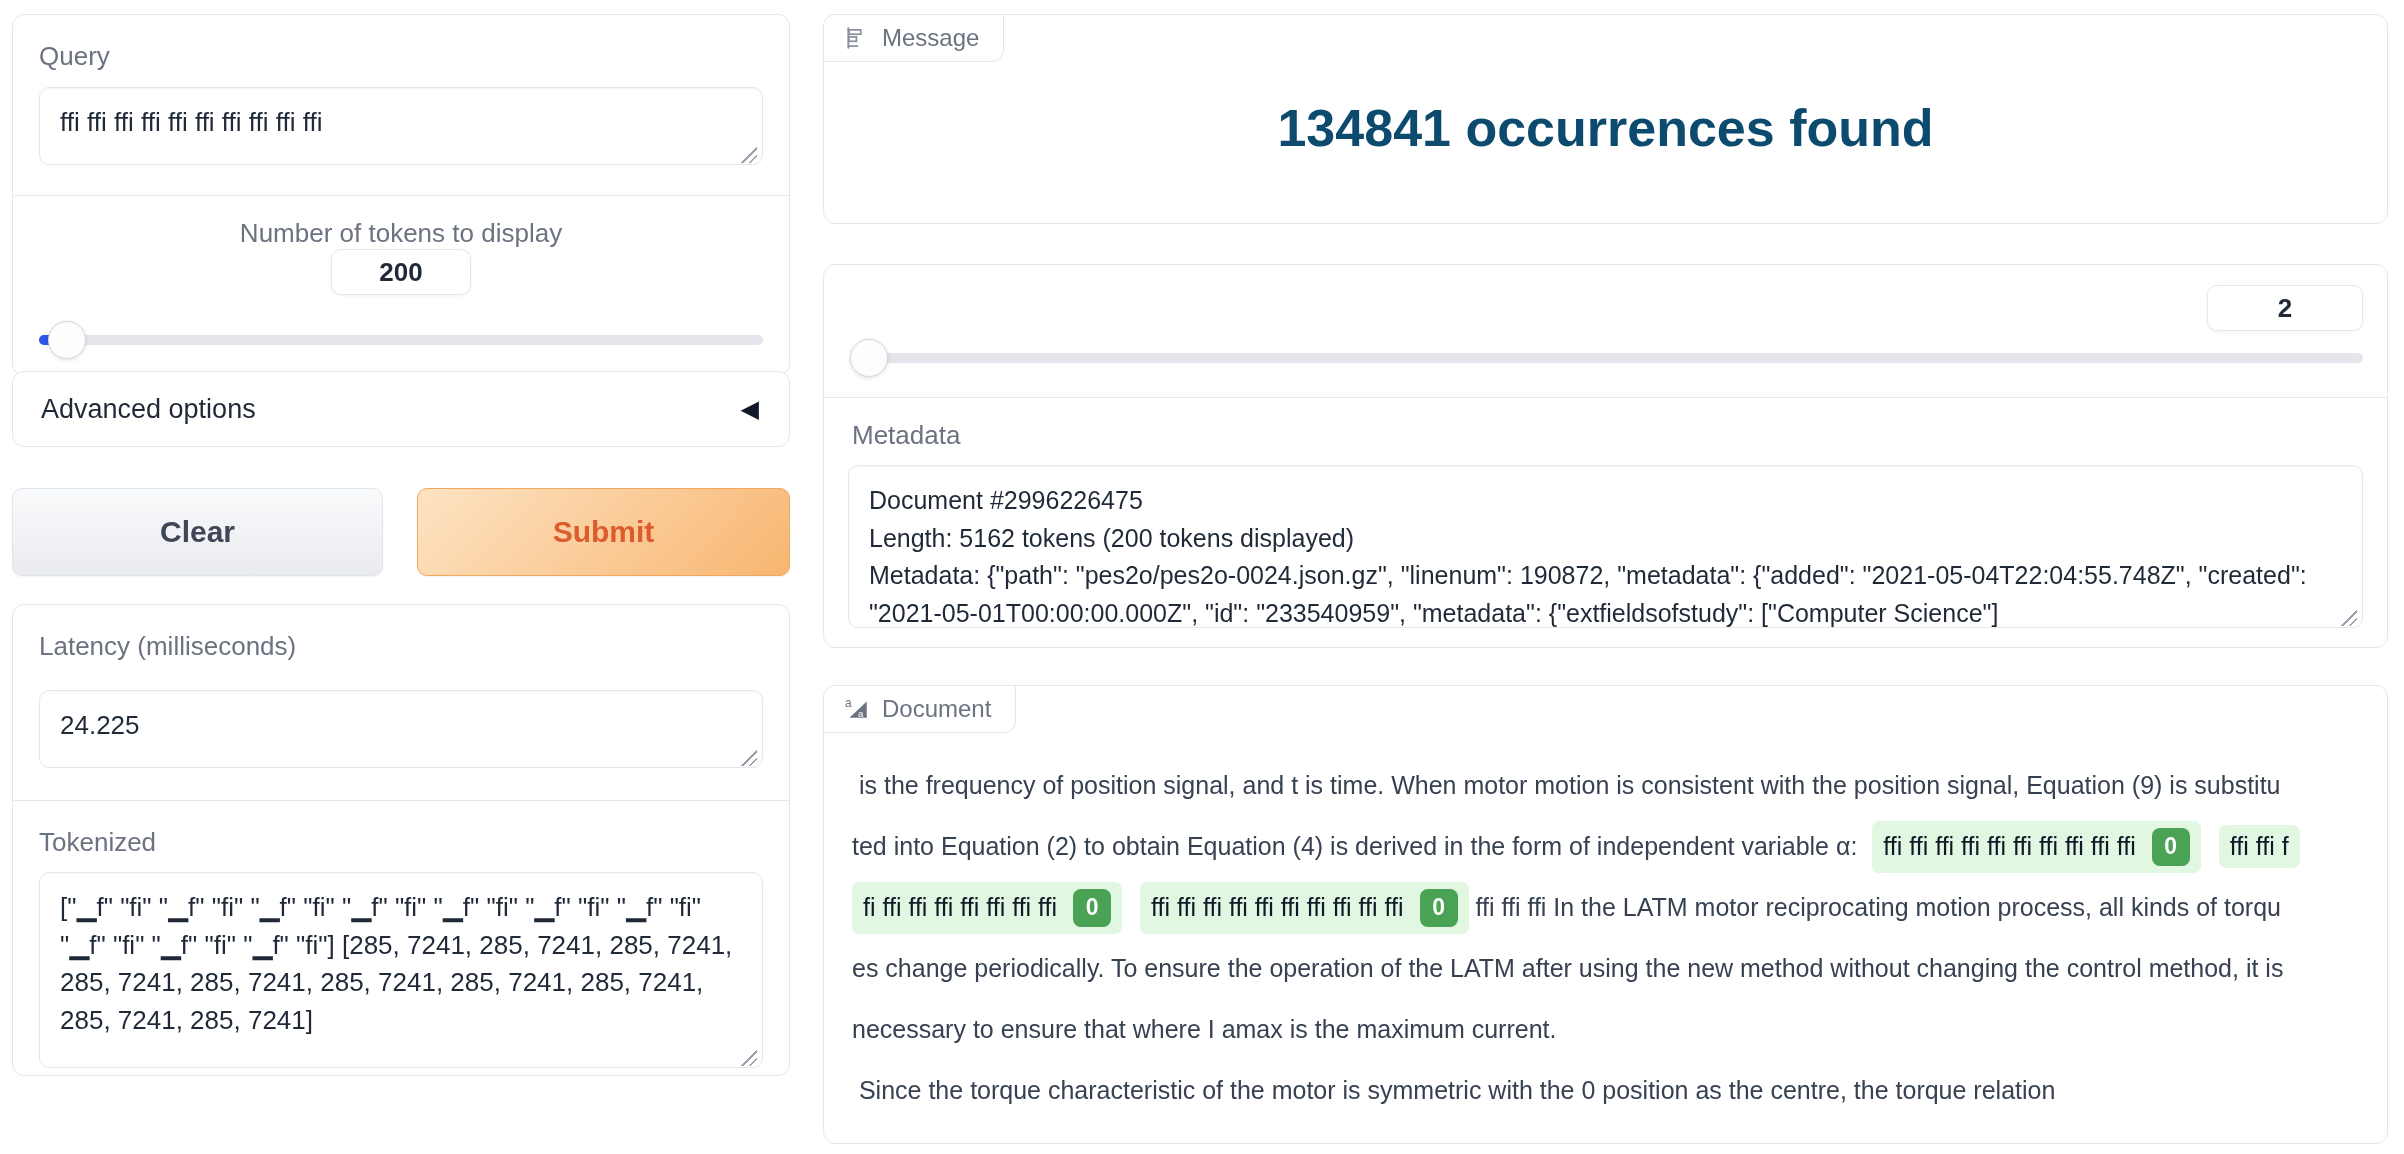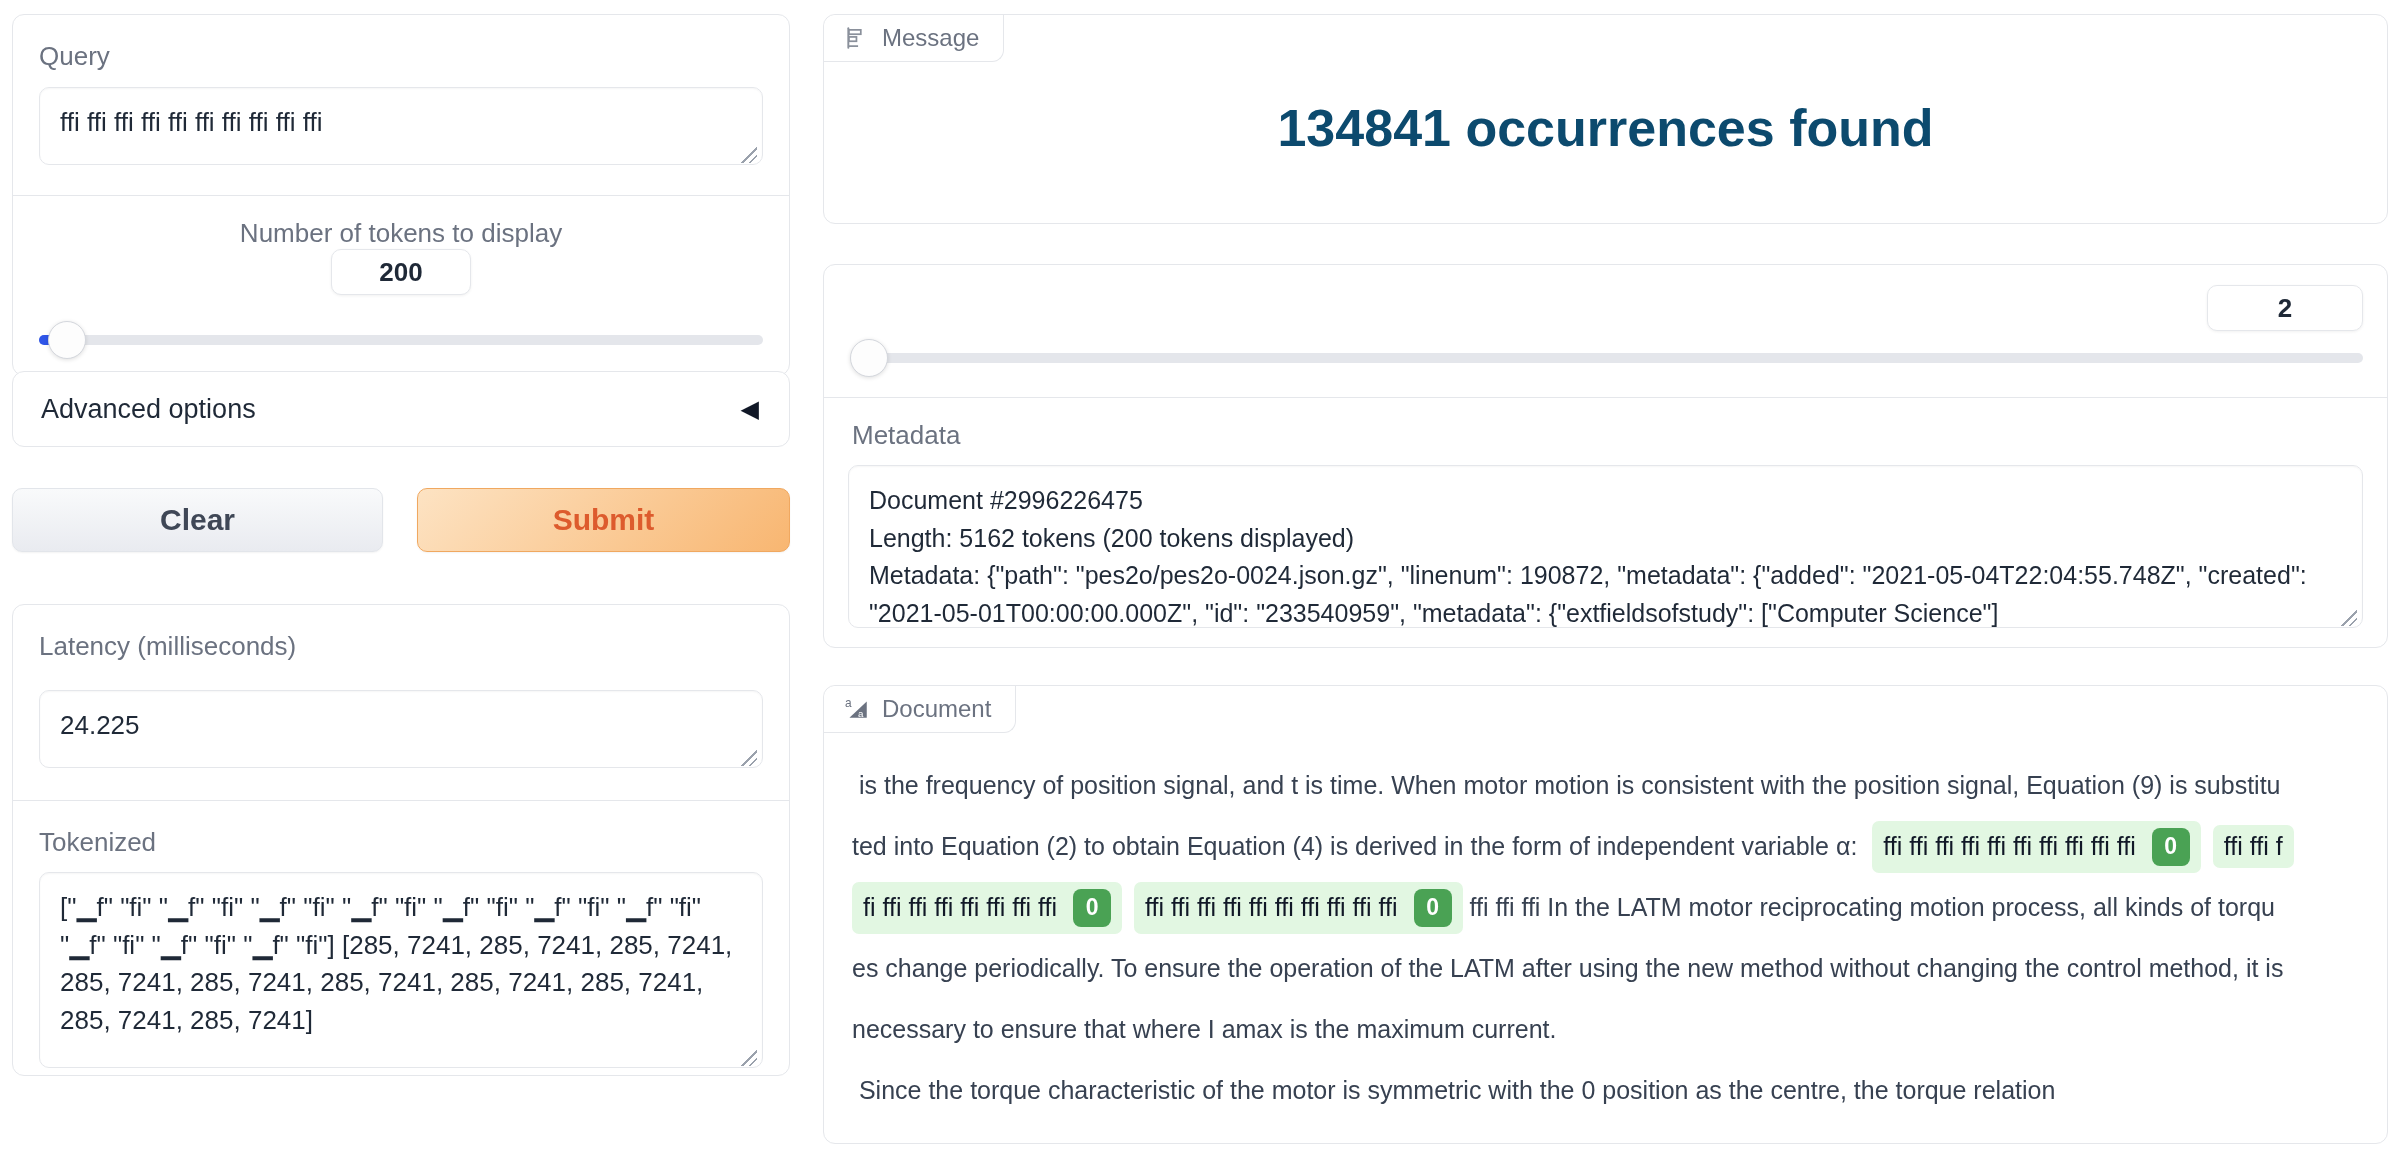--- a/index.html
+++ b/index.html
@@ -92,21 +92,21 @@
 
   #card-advanced {
     left: 12px; top: 371px; width: 778px; height: 76px;
     display: flex; align-items: center; justify-content: space-between;
     padding: 0 30px 0 28px; cursor: pointer;
   }
   #advanced-label { color: #1f2937; font-size: 27px; font-weight: 500; }
   #advanced-arrow { color: #111827; font-size: 24px; }
 
   .btn {
-    position: absolute; top: 488px; height: 64px;
+    position: absolute; top: 488px; height: 88px;
     border-radius: 10px; border: 1px solid transparent;
     font-family: "Liberation Sans", "DejaVu Sans", sans-serif;
     font-size: 30px; font-weight: 700;
     display: flex; align-items: center; justify-content: center;
     cursor: pointer;
   }
   #clear-btn {
     left: 12px; width: 371px;
     background: linear-gradient(180deg, #f9fafb 0%, #e9ebf0 100%);
     border-color: #e2e5ea;
@@ -171,21 +171,21 @@
   }
   .doc-plain { white-space: pre; }
   .hl {
     display: inline-flex; align-items: center;
     background: var(--highlight-bg, #e2f7e2);
     color: #111827;
     padding: 7px 11px;
     border-radius: 7px;
     white-space: pre;
   }
-  .hl + .hl { margin-left: 12px; }
+  .hl + .hl { margin-left: 18px; }
   .doc-plain + .hl { margin-left: 8px; }
   .hl-badge {
     display: inline-flex; align-items: center; justify-content: center;
     margin-left: 16px;
     min-width: 38px; height: 38px;
     background: var(--badge-green, #4aa254);
     color: #fff;
     font-size: 23px; font-weight: 700;
     border-radius: 8px;
     padding: 0 10px;

